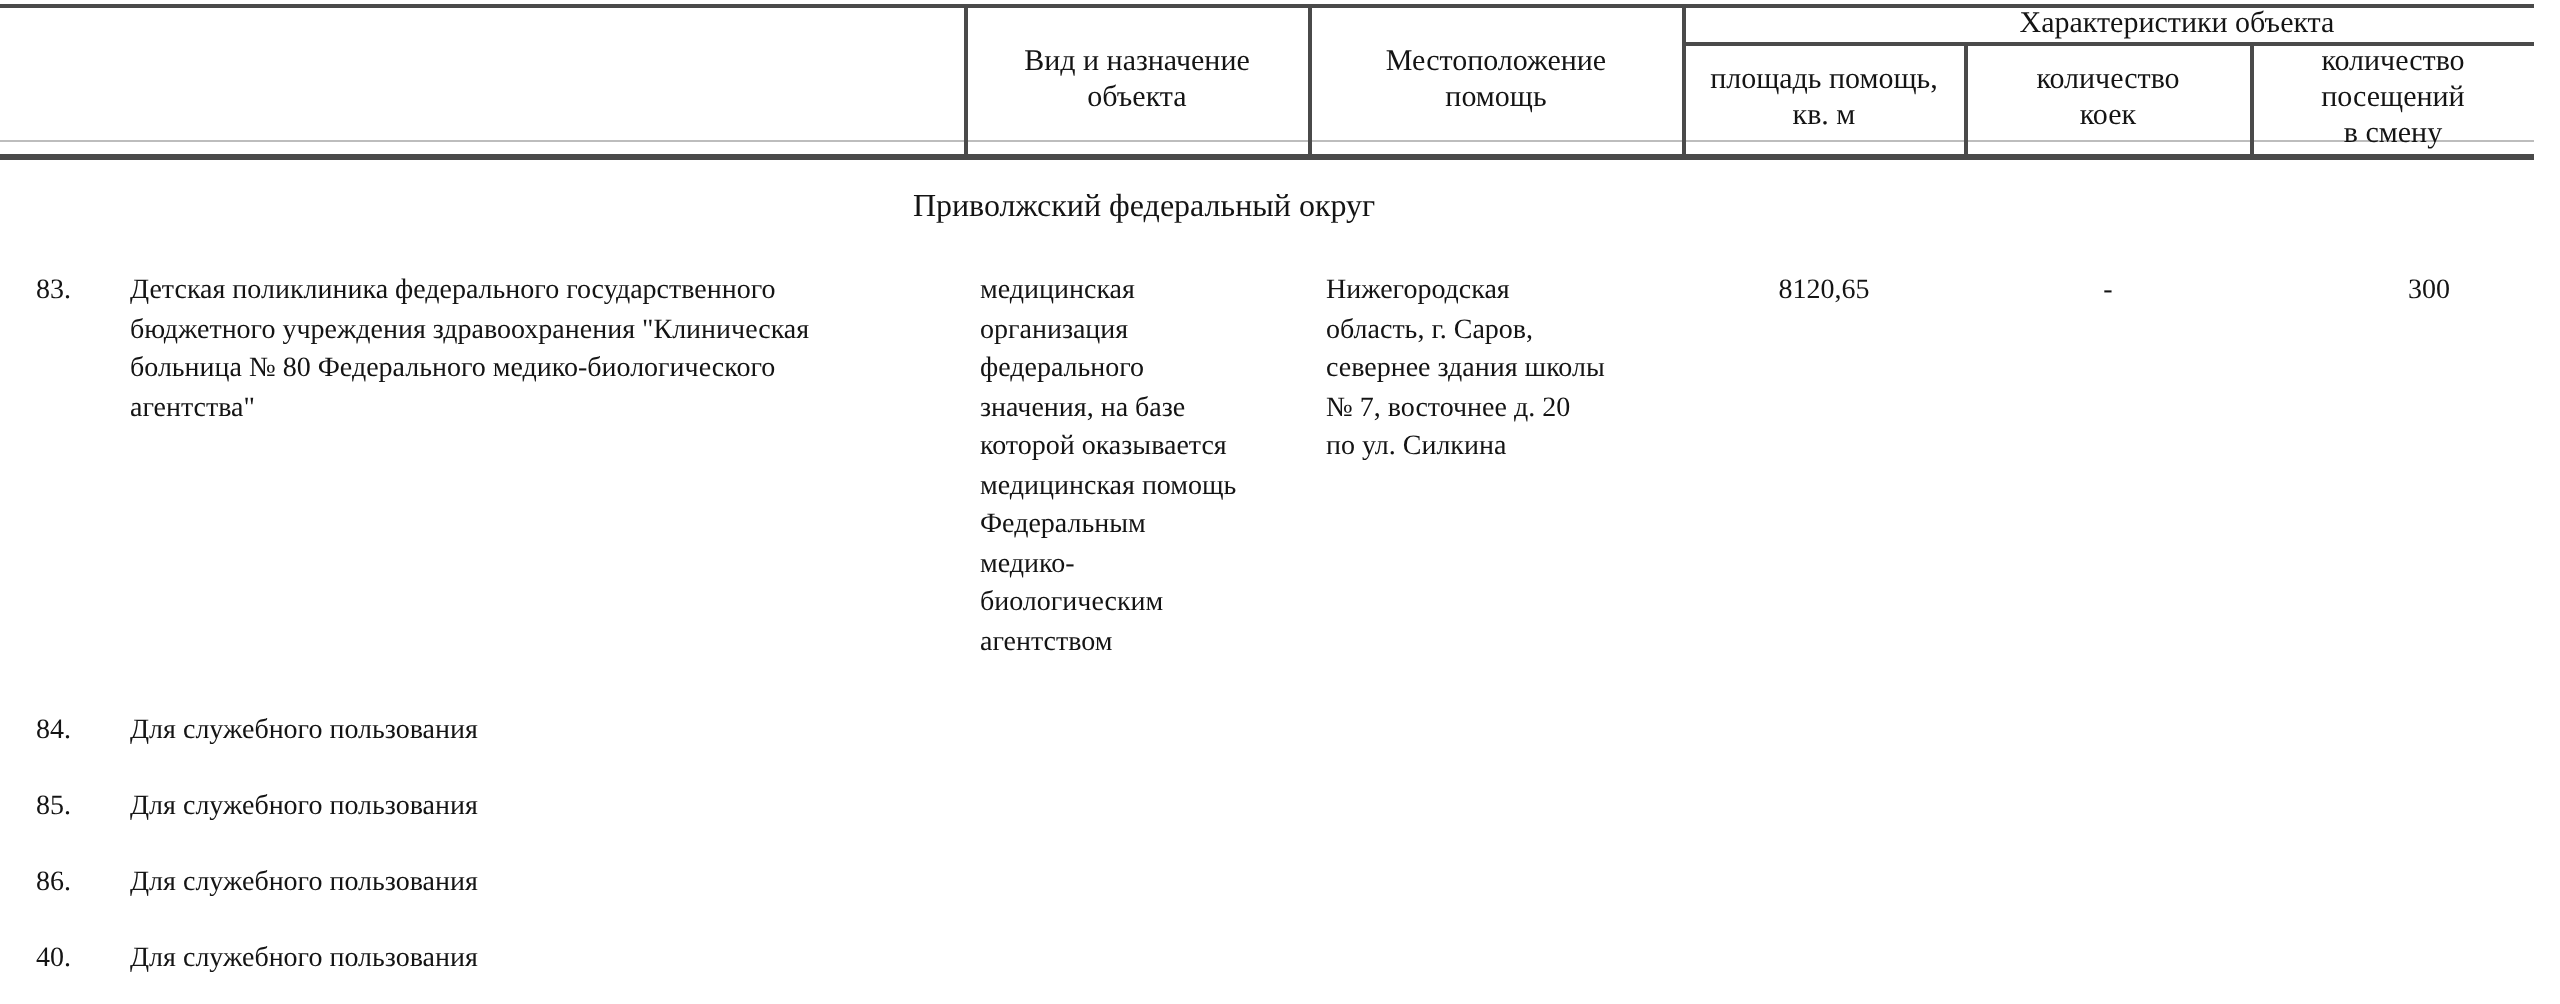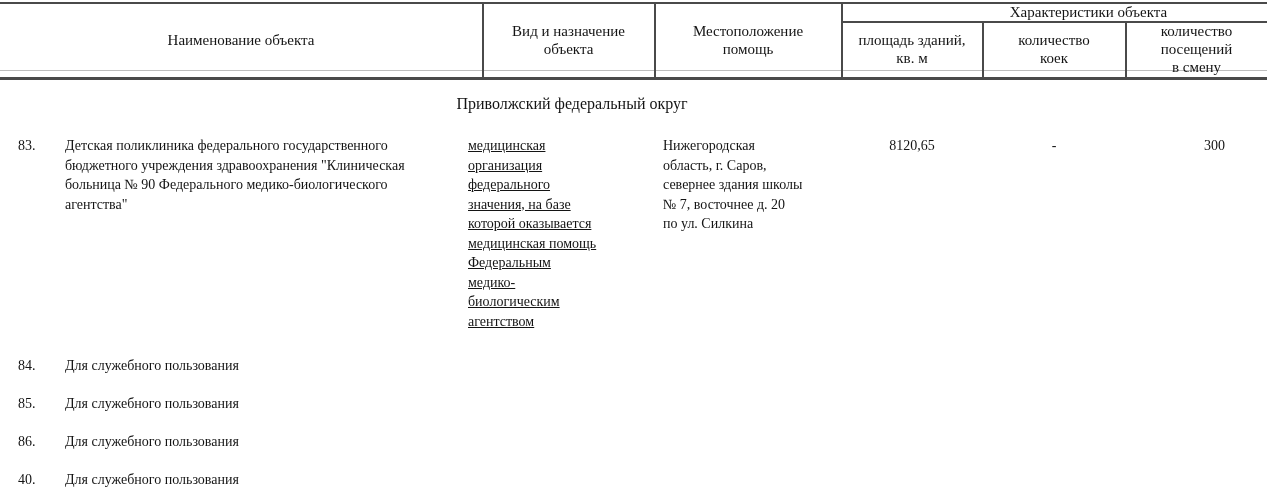--- a/index.html
+++ b/index.html
@@ -50,42 +50,41 @@
   <div class="rule" style="left:842px; top:21px; width:425px; height:1.5px;"></div>
   <div class="rule-thin" style="left:0; top:70px; width:1267px; height:1px;"></div>
   <div class="rule" style="left:0; top:77px; width:1267px; height:2.5px;"></div>
 
   <div class="vline" style="left:482px; top:2px; height:77px;"></div>
   <div class="vline" style="left:654px; top:2px; height:77px;"></div>
   <div class="vline" style="left:841px; top:2px; height:77px;"></div>
   <div class="vline" style="left:982px; top:21px; height:58px;"></div>
   <div class="vline" style="left:1125px; top:21px; height:58px;"></div>
 
-  <div class="hcell" style="left:0; top:2px; width:482px; height:75px;">Наименование объекта</div>
   <div class="hcell" style="left:483px; top:2px; width:171px; height:75px;">Вид и назначение
 объекта</div>
   <div class="hcell" style="left:655px; top:2px; width:186px; height:75px;">Местоположение
 помощь</div>
   <div class="hcell" style="left:842px; top:2px; width:425px; height:19px;padding-left:34px;">Характеристики объекта</div>
-  <div class="hcell" style="left:842px; top:21px; width:140px; height:56px;">площадь зданий,
+  <div class="hcell" style="left:842px; top:21px; width:140px; height:56px;">площадь помощь,
 кв. м</div>
   <div class="hcell" style="left:983px; top:21px; width:142px; height:56px;">количество
 коек</div>
   <div class="hcell" style="left:1126px; top:21px; width:141px; height:56px;">количество
 посещений
 в смену</div>
 
   <div class="section-title">Приволжский федеральный округ</div>
 
   <div class="body-text num" style="left:18px; top:136px;">83.</div>
   <div class="body-text" style="left:65px; top:136px; width:415px;">Детская поликлиника федерального государственного
 бюджетного учреждения здравоохранения "Клиническая
-больница № 90 Федерального медико-биологического
+больница № 80 Федерального медико-биологического
 агентства"</div>
-  <div class="body-text" style="left:468px; top:136px; width:162px;text-decoration:underline;">медицинская
+  <div class="body-text" style="left:490px; top:136px; width:162px;">медицинская
 организация
 федерального
 значения, на базе
 которой оказывается
 медицинская помощь
 Федеральным
 медико-
 биологическим
 агентством</div>
   <div class="body-text" style="left:663px; top:136px; width:175px;">Нижегородская

